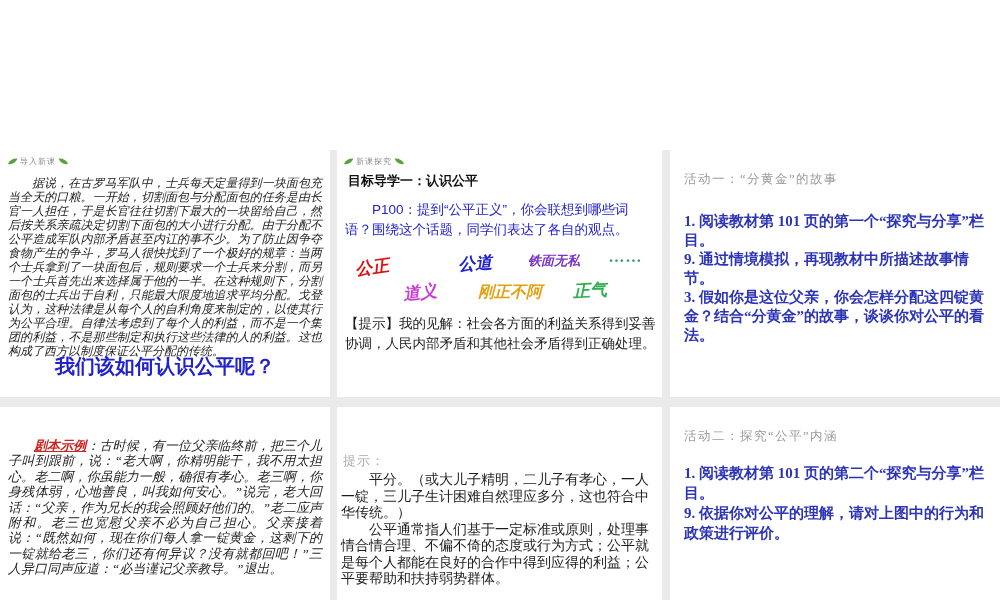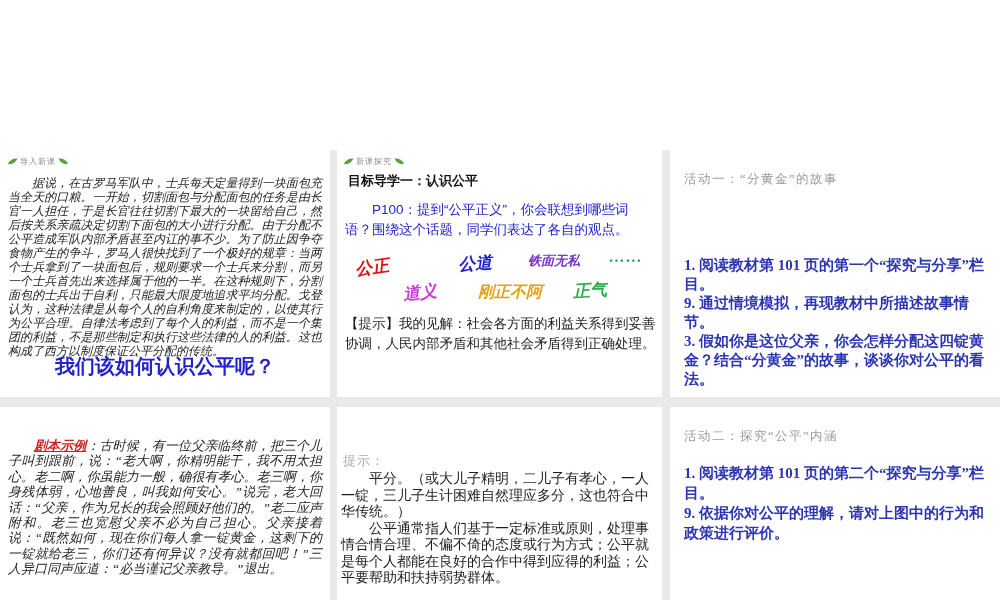--- a/index.html
+++ b/index.html
@@ -58,28 +58,28 @@
   .w7 { left:236px; top:129px; transform:rotate(-3deg); }
   .hint { position:absolute; left:8px; top:164px; width:312px;
     font-size:13.5px; line-height:20px; color:var(--hint_ink); }
 
   .activity-title { position:absolute; left:14px; top:21px; font-size:12.5px;
     color:var(--activity_title_gray); letter-spacing:1.5px;
     font-family:"Liberation Serif", serif; }
   .activity-list { position:absolute; left:14px; width:313px;
     color:var(--activity_blue); font-weight:bold; font-size:15px;
     line-height:19px; font-family:"Liberation Serif", serif; }
-  .al1 { top:62px;margin-top:44px; }
+  .al1 { top:62px; }
   .al2 { top:56px; line-height:20px; }
 
   .tip-label { position:absolute; left:6px; top:45px; font-size:13px;
     color:var(--tip_gray); letter-spacing:1px; }
   .tip-text { position:absolute; left:4px; top:64px; width:318px;
     font-size:14px; line-height:16.5px; color:var(--story_ink);
-    font-family:Liberation Mono, monospace; }
+    font-family:Liberation Sans, sans-serif; }
   .tip-text p { margin:0; text-indent:2em; }
 </style>
 </head>
 <body>
 
 <div id="canvas">
 
   <div class="slide s1">
     <div class="badge b1">
       <svg width="11" height="9" viewBox="0 0 11 9">

